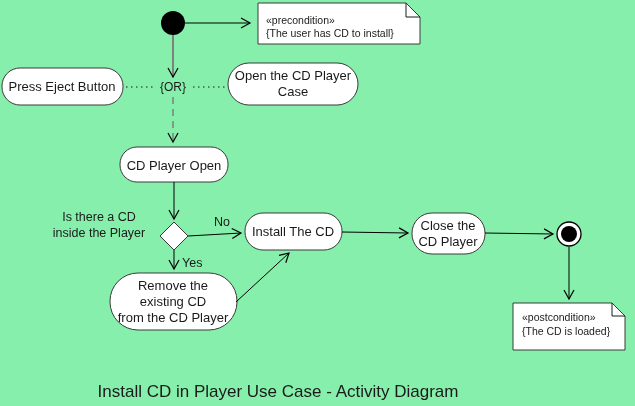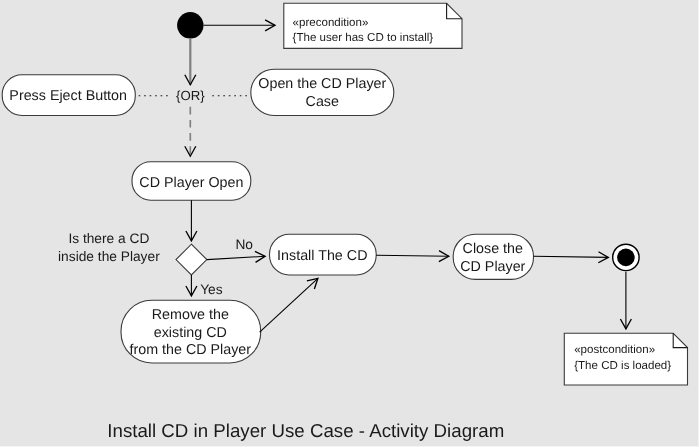--- a/index.html
+++ b/index.html
@@ -4,21 +4,21 @@
 <style>
   html, body {
     margin: 0;
     padding: 0;
     background: #ffffff;
   }
   .canvas {
     position: relative;
     width: 635px;
     height: 406px;
-    background: #e5e5e5;
+    background: #86efac;
     font-family: "Liberation Sans", sans-serif;
   }
   svg text {
     font-family: "Liberation Sans", sans-serif;
     fill: #1a1a1a;
   }
   .node-label   { font-size: 13px; }
   .note-text    { font-size: 10.5px; }
   .edge-label   { font-size: 12.5px; }
   .or-label     { font-size: 12px; }

